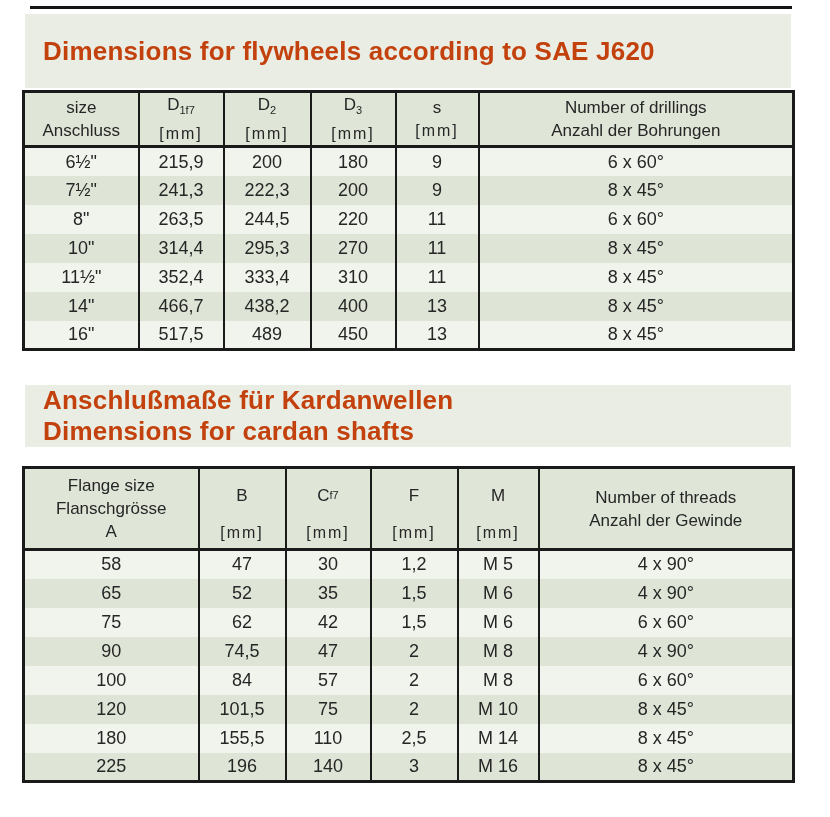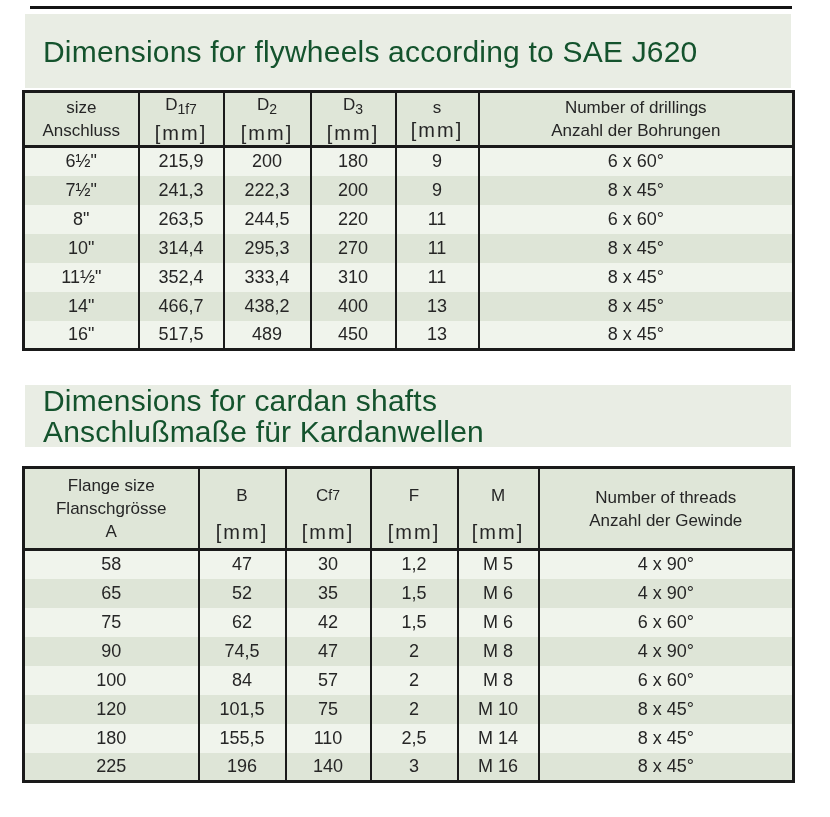--- a/index.html
+++ b/index.html
@@ -28,23 +28,23 @@
     display: flex;
     flex-direction: column;
     justify-content: center;
     padding-left: 18px;
     box-sizing: border-box;
   }
   #band-flywheels { top: 14px; height: 74px; }
   #band-cardan    { top: 385px; height: 62px; }
 
   .band .title {
-    font-size: 30px;
-    font-weight: 400;
-    color: #14532d;
+    font-size: 26px;
+    font-weight: 700;
+    color: #c2410c;
     line-height: 31px;
     letter-spacing: 0.2px;
     white-space: nowrap;
   }
 
   table.spec {
     position: absolute;
     left: 22px;
     width: 770px;
     border-collapse: collapse;
@@ -72,22 +72,22 @@
   }
   #table-flywheels thead tr { height: 55px; }
   #table-cardan    thead tr { height: 80px; }
 
   table.spec tbody tr { height: 29px; }
   table.spec tbody tr:nth-child(odd)  td { background: #f0f4ec; }
   table.spec tbody tr:nth-child(even) td { background: #dee5d7; }
   table.spec tbody td { font-size: 18px; }
 
   .hl { display: block; }
-  .unit { font-size: 20px; letter-spacing: 2px; }
-  sub.ss { font-size: 14px; letter-spacing: 0; }
+  .unit { font-size: 16px; letter-spacing: 2px; }
+  sub.ss { font-size: 11px; letter-spacing: 0; }
 
   
   th.u3 .symbox {
     height: 52px;
     display: flex;
     align-items: center;
     justify-content: center;
   }
   th.u3 .unit { padding-bottom: 4px; }
   th.top2 { vertical-align: top; padding-top: 7px; }
@@ -194,22 +194,22 @@
           <td>517,5</td>
           <td>489</td>
           <td>450</td>
           <td>13</td>
           <td>8 x 45°</td>
         </tr>
       </tbody>
   </table>
 
   <section class="band" id="band-cardan">
+    <div class="title">Anschlußmaße für Kardanwellen</div>
     <div class="title">Dimensions for cardan shafts</div>
-    <div class="title">Anschlußmaße für Kardanwellen</div>
   </section>
 
   <table class="spec" id="table-cardan">
     <colgroup>
       <col style="width:175px">
         <col style="width:87px">
         <col style="width:85px">
       <col style="width:87px">
         <col style="width:81px">
         <col style="width:255px">

